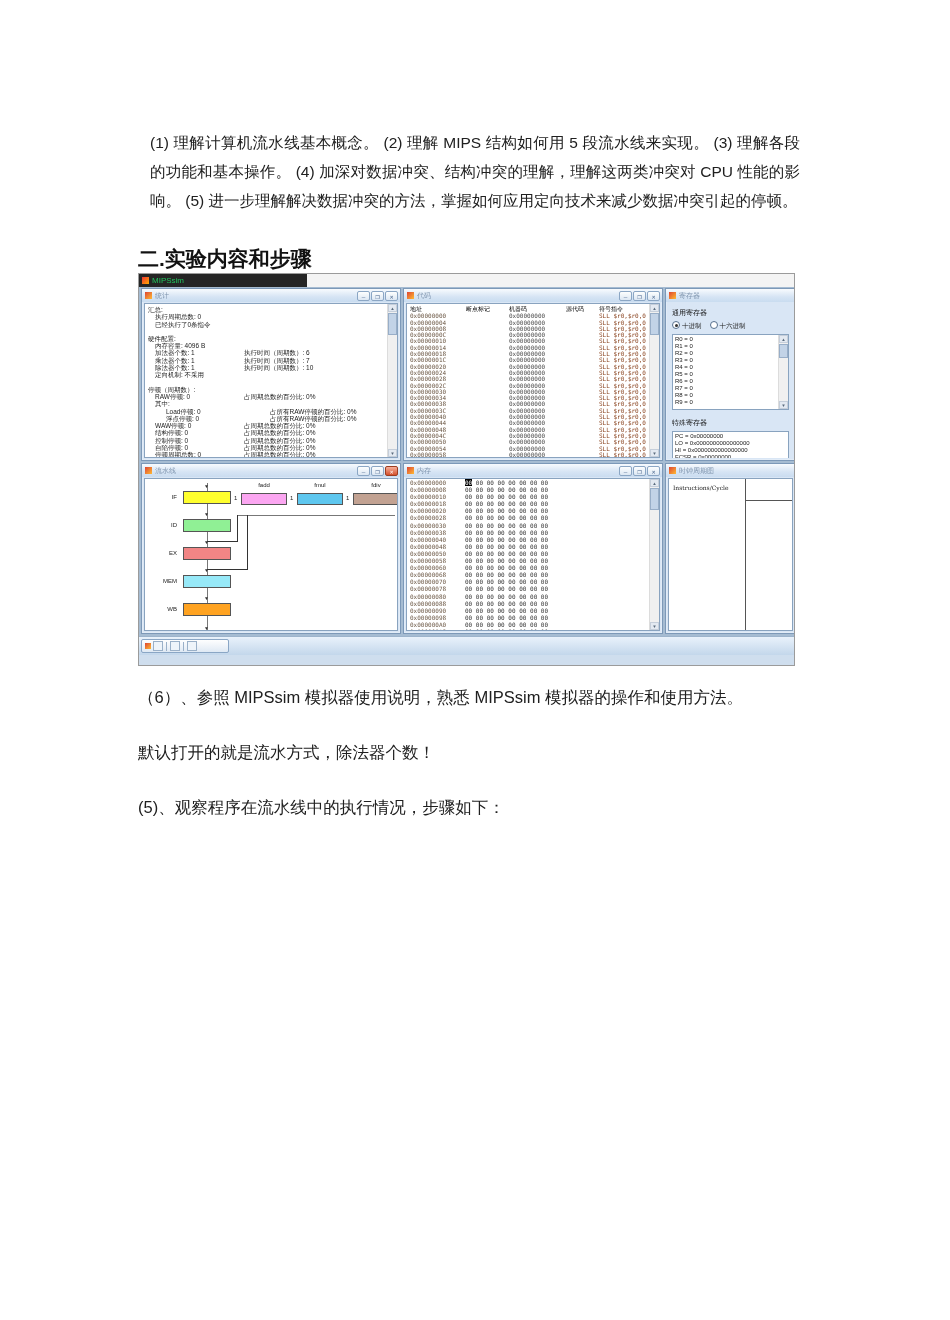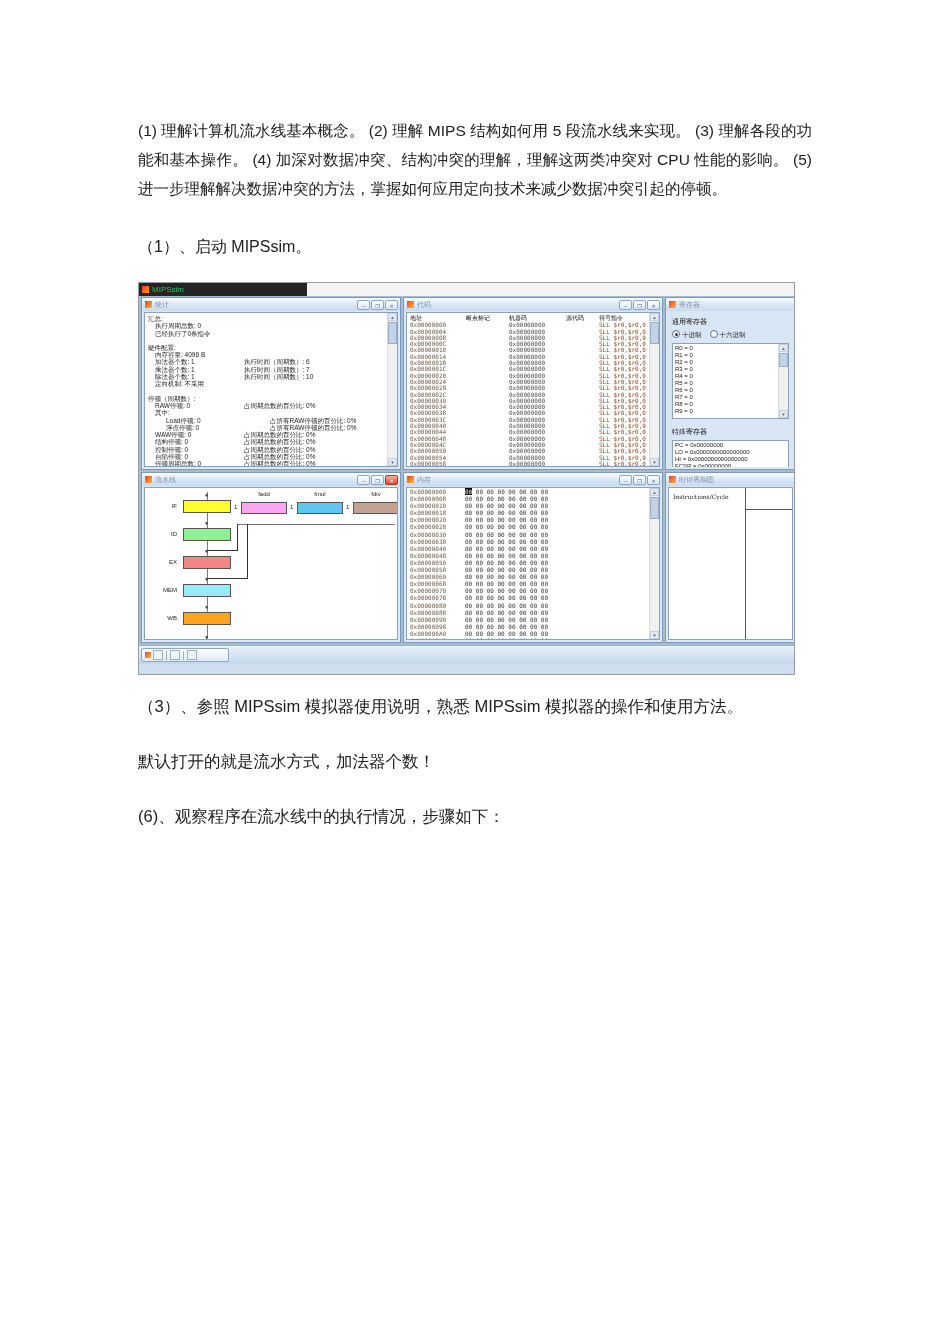--- a/index.html
+++ b/index.html
@@ -1,18 +1,18 @@
 <!DOCTYPE html>
 <html><head>
 <meta charset="utf-8">
 <style>
   html,body{margin:0;padding:0;}
   body{width:950px;height:1320px;background:#ffffff;font-family:"Liberation Sans",sans-serif;color:#202020;}
   .doc{position:relative;width:674px;margin-left:138px;padding-top:116px;}
-  .intro{font-size:15.5px;line-height:29px;text-align:justify;margin:0;}
+  .intro{font-size:15.5px;line-height:29px;text-align:justify;margin:12px;}
   .heading{font-size:21px;font-weight:bold;margin:30px 0 0 0;color:#111;}
   .step1{font-size:16px;margin:34px 0 24px 0;}
   .para{font-size:16.5px;line-height:47px;text-align:justify;margin:8px 0 0 0;}
   .para.first{margin-top:20px;}
 
   
   .app{width:657px;height:393px;border:1px solid #9b9b9b;background:#cfdeee;box-sizing:border-box;font-family:"Liberation Sans",sans-serif;}
   .app-titlebar{height:13px;background:#f4f4f4;display:flex;align-items:center;}
   .title-chip{height:13px;width:168px;background:#252525;color:#22c55e;display:flex;align-items:center;gap:3px;padding-left:3px;box-sizing:border-box;}
   .app-ico{width:7px;height:7px;background:linear-gradient(135deg,#e33,#fa0);display:inline-block;}
@@ -97,21 +97,21 @@
   .task-tab{width:88px;height:14px;background:linear-gradient(#fefefe,#dfe9f4);border:1px solid #8aa6c5;border-radius:2px;display:flex;align-items:center;gap:2px;padding:0 3px;box-sizing:border-box;}
   .tt-ico{width:6px;height:6px;background:linear-gradient(135deg,#d43,#fb3);}
   .tt-sq{width:8px;height:8px;border:1px solid #9ab0c8;background:#eef4fa;}
   .tt-sep{width:1px;height:9px;background:#9ab0c8;margin:0 1px;}
 </style>
 </head>
 <body>
 
 <div class="doc">
   <p class="intro">(1) 理解计算机流水线基本概念。 (2) 理解 MIPS 结构如何用 5 段流水线来实现。 (3) 理解各段的功能和基本操作。 (4) 加深对数据冲突、结构冲突的理解，理解这两类冲突对 CPU 性能的影响。 (5) 进一步理解解决数据冲突的方法，掌握如何应用定向技术来减少数据冲突引起的停顿。</p>
-  <p class="step1">（1）、启动 MIPSsim。</p>
+  <h2 class="heading">二.实验内容和步骤</h2>
 
   <div class="app">
     <div class="app-titlebar">
       <div class="title-chip">
         <span class="app-ico"></span>
         <span class="app-title">MIPSsim</span>
       </div>
     </div>
 
     <div class="mdi">
@@ -554,16 +554,16 @@
         <span class="tt-ico"></span>
         <span class="tt-sq"></span>
         <span class="tt-sep"></span>
         <span class="tt-sq"></span>
         <span class="tt-sep"></span>
         <span class="tt-sq"></span>
       </div>
     </div>
   </div>
 
-  <p class="para">（3）、参照 MIPSsim 模拟器使用说明，熟悉 MIPSsim 模拟器的操作和使用方法。</p>
-  <p class="para">默认打开的就是流水方式，加法器个数！</p>
-  <p class="para">(6)、观察程序在流水线中的执行情况，步骤如下：</p>
+  <p class="para">（6）、参照 MIPSsim 模拟器使用说明，熟悉 MIPSsim 模拟器的操作和使用方法。</p>
+  <p class="para">默认打开的就是流水方式，除法器个数！</p>
+  <p class="para">(5)、观察程序在流水线中的执行情况，步骤如下：</p>
 </div>
 
 </body></html>

